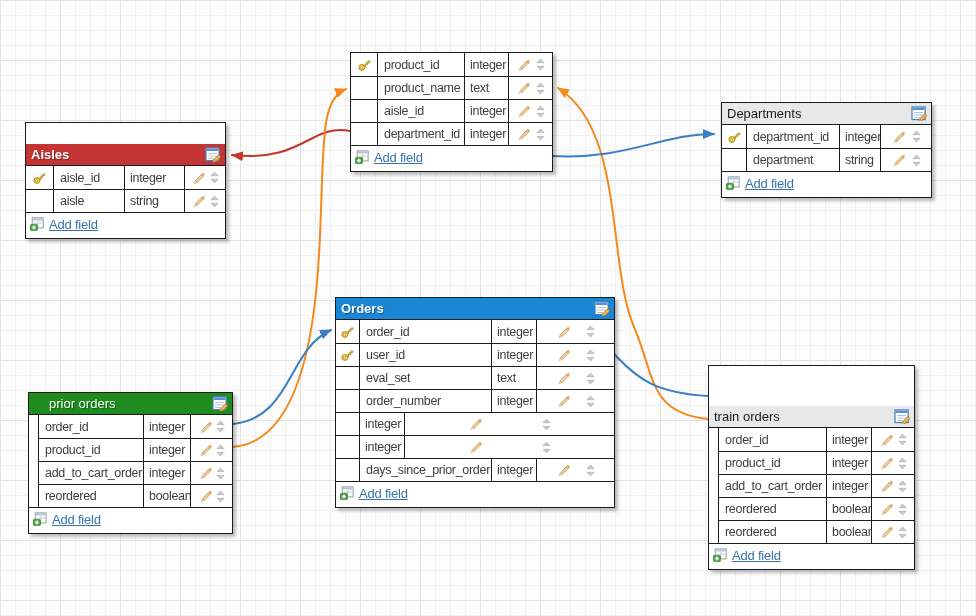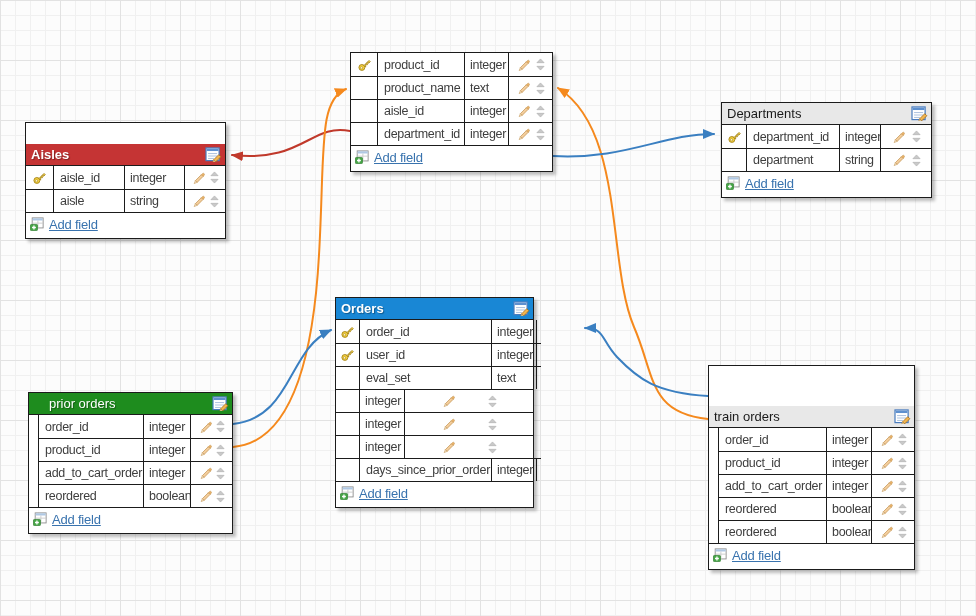--- a/index.html
+++ b/index.html
@@ -313,21 +313,21 @@
               <rect x="3" y="1.5" width="11.5" height="2.5" fill="#AFC8E4"></rect>
               <line x1="2.5" y1="7" x2="15" y2="7" stroke="#C9C9C9"></line>
               <line x1="9" y1="4" x2="9" y2="12.5" stroke="#C9C9C9"></line>
               <rect x="0.5" y="8.5" width="8" height="7" rx="1" fill="#46A546" stroke="#2C7D2C" stroke-width="0.8"></rect>
               <path d="M4.5 9.8 V14.2 M2.3 12 H6.7" stroke="#FFFFFF" stroke-width="1.5" fill="none"></path>
             </svg>
           </span>
           <a class="addlink">Add field</a>
         </div>
       </div>
-      <div class="table" style="left:335px;top:297px;width:199px">
+      <div class="table" style="left:335px;top:297px;width:280px">
         <div class="thead" style="background:#1987D5;color:#FFFFFF;font-weight:bold;">
           <span class="ttitle">Orders</span>
           <span class="thicon">
             <svg width="17" height="15" viewBox="0 0 18 16" aria-hidden="true">
               <rect x="1" y="1" width="14" height="13.5" fill="#FFFFFF" stroke="#4A7CBE" stroke-width="1.3"></rect>
               <rect x="1.7" y="1.7" width="12.6" height="2.6" fill="#5E90CF"></rect>
               <line x1="3.2" y1="7" x2="12.8" y2="7" stroke="#A6BEDC" stroke-width="1"></line>
               <line x1="3.2" y1="9.6" x2="12.8" y2="9.6" stroke="#A6BEDC" stroke-width="1"></line>
               <line x1="3.2" y1="12.2" x2="9.5" y2="12.2" stroke="#A6BEDC" stroke-width="1"></line>
               <path d="M9.2 13.6 L14.6 8.2 L16.8 10.4 L11.4 15.8 Z" fill="#F3B64E" stroke="#A8701C" stroke-width="0.9"></path>
@@ -406,20 +406,21 @@
             <span class="sicon">
               <svg width="9" height="13" viewBox="0 0 10 14" aria-hidden="true">
                 <path d="M5 0.8 L9 5 L1 5 Z" fill="#C9C9C9" stroke="#A5A5A5" stroke-width="0.6"></path>
                 <path d="M5 13.2 L1 9 L9 9 Z" fill="#C9C9C9" stroke="#A5A5A5" stroke-width="0.6"></path>
               </svg>
             </span>
           </span>
         </div>
         <div class="frow">
           <span class="cell keycol" style="width:23px"></span>
+          <span class="cell namecol" style="width:132px">order_number</span>
           <span class="cell typecol" style="width:45px">integer</span>
           <span class="cell toolscol">
             <span class="picon">
               <svg width="14" height="14" viewBox="0 0 16 16" aria-hidden="true">
                 <path d="M5 11 L11.8 4.2 L13.8 6.2 L7 13 Z" fill="#F3CD9C" stroke="#C79A5C" stroke-width="0.9"></path>
                 <path d="M5 11 L7 13 L3.6 14.4 Z" fill="#F8E8CC" stroke="#C79A5C" stroke-width="0.7"></path>
                 <path d="M11.8 4.2 L13 3 Q14 2 15 3 Q16 4 15 5 L13.8 6.2 Z" fill="#E9B167" stroke="#C79A5C" stroke-width="0.7"></path>
               </svg>
             </span>
             <span class="sicon">

